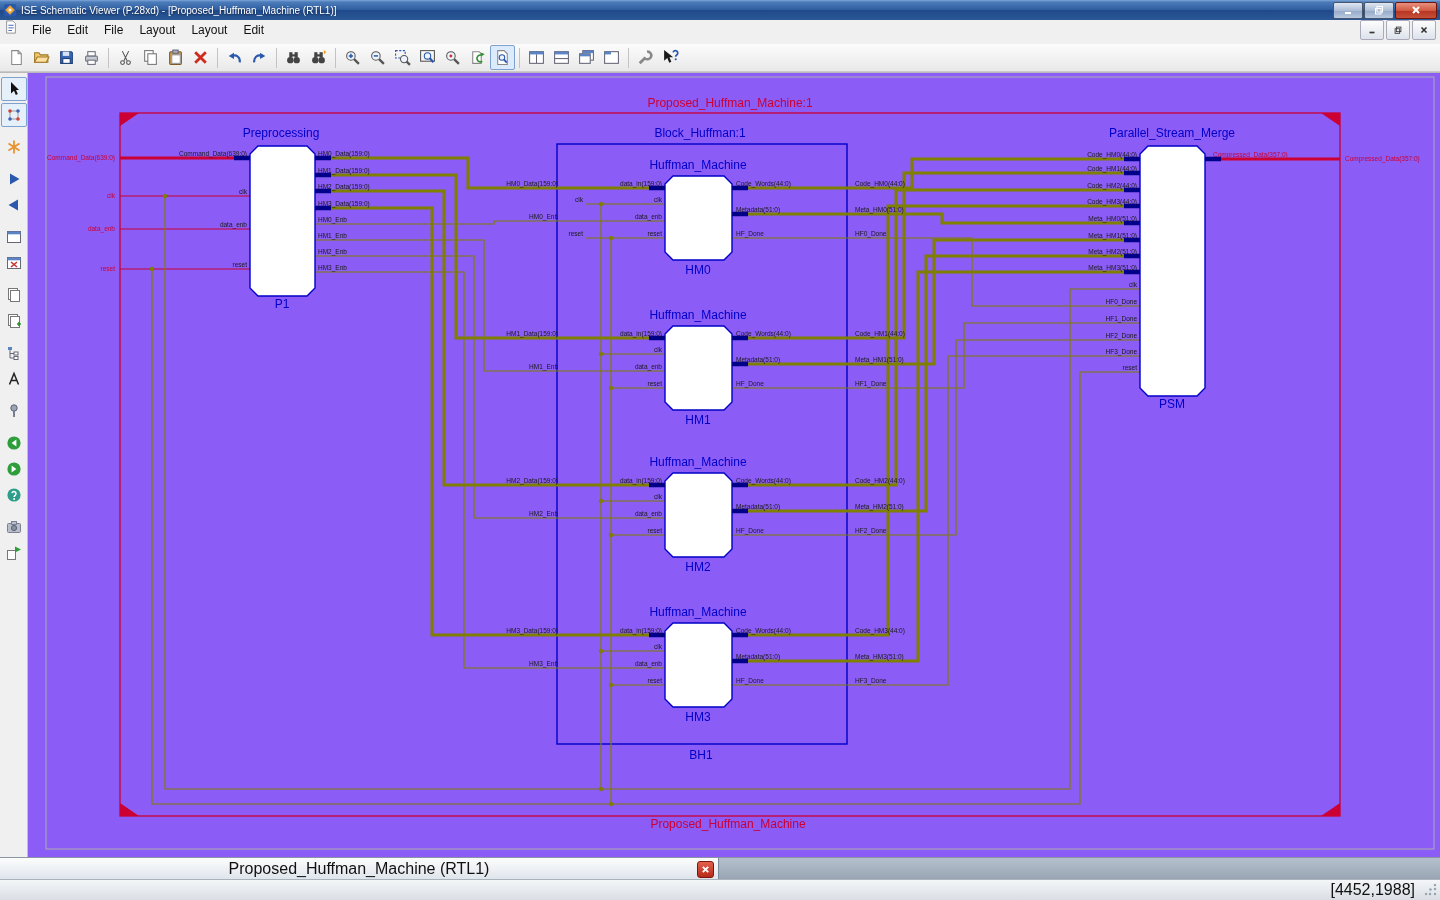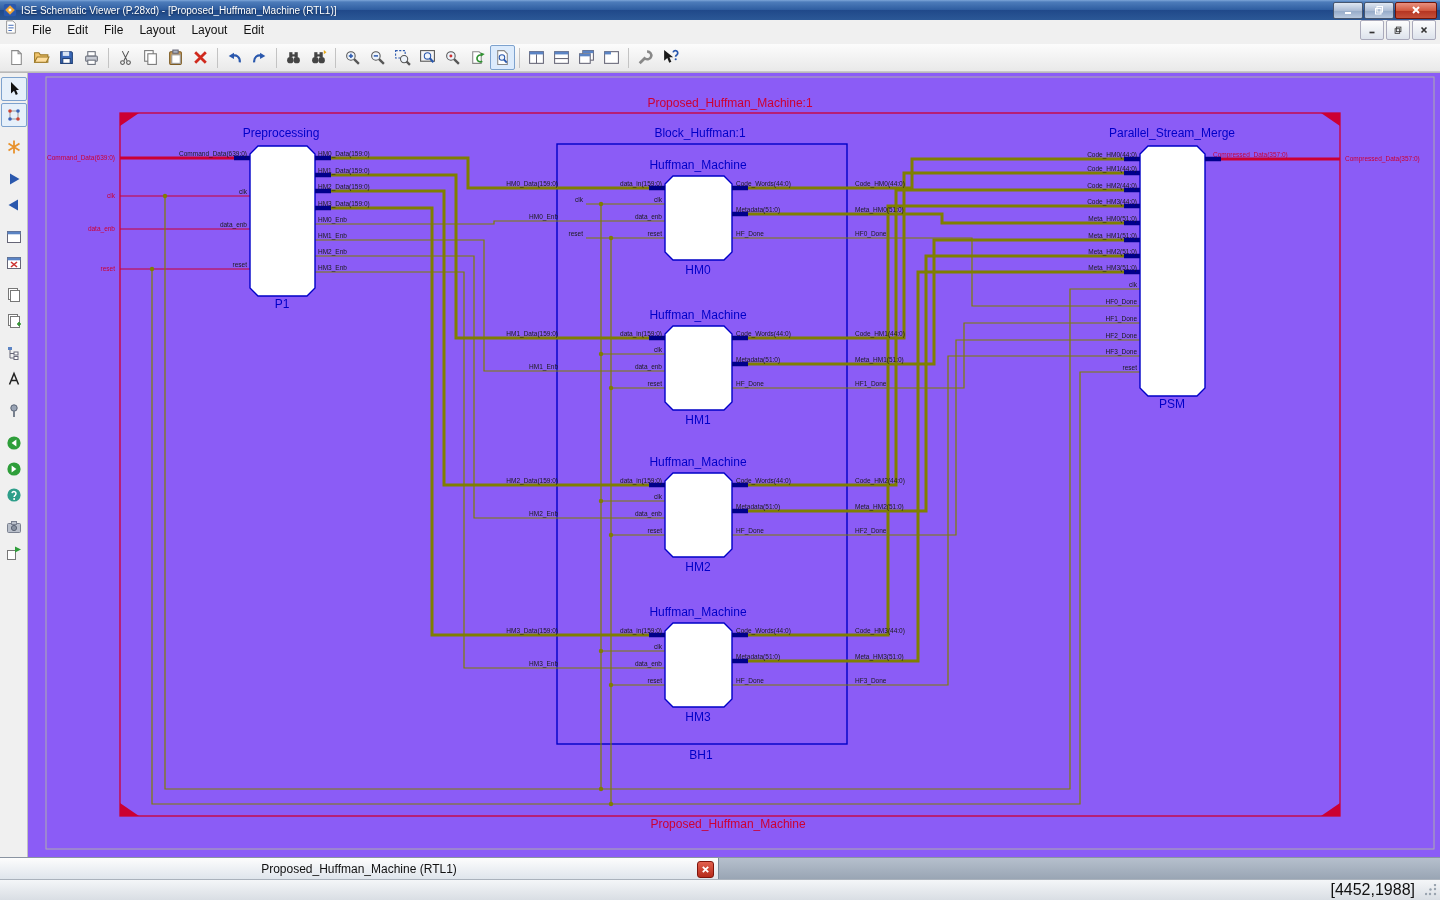--- a/index.html
+++ b/index.html
@@ -56,21 +56,21 @@
   .wr{stroke:#cc0033;fill:none;stroke-width:1.2;}
   .wrb{stroke:#cc0033;fill:none;stroke-width:3;}
   .stub{stroke:#00008b;stroke-width:4.5;}
   .j{fill:#7f7f00;}
   .tri{fill:#cc0033;}
   
   .tabbar{position:absolute;left:0;top:857px;width:1440px;height:22px;
     background:linear-gradient(#b6c0cd,#99a5b4);border-top:1px solid #8a94a2;box-sizing:border-box;display:flex;}
   .tab{width:718px;background:linear-gradient(#fdfdfd,#dfe5ec);border-right:1px solid #7a8a9a;
     display:flex;align-items:center;justify-content:center;position:relative;}
-  .tab .tlabel{font-size:12px;color:#111;}
+  .tab .tlabel{font-size:16px;color:#111;}
   .tab-close{position:absolute;right:4px;top:3px;width:15px;height:15px;border-radius:3px;
     background:linear-gradient(#e2604e,#b62b1b);border:1px solid #7e150c;display:flex;align-items:center;justify-content:center;}
   
   .statusbar{position:absolute;left:0;top:879px;width:1440px;height:21px;
     background:linear-gradient(#f4f6f8,#d9dee4);border-top:1px solid #aab2bc;box-sizing:border-box;
     display:flex;align-items:center;justify-content:flex-end;}
   .coords{margin-right:10px;font-size:16px;color:#111;}
   .grip{margin-right:2px;display:flex;}
 </style>
 </head>

